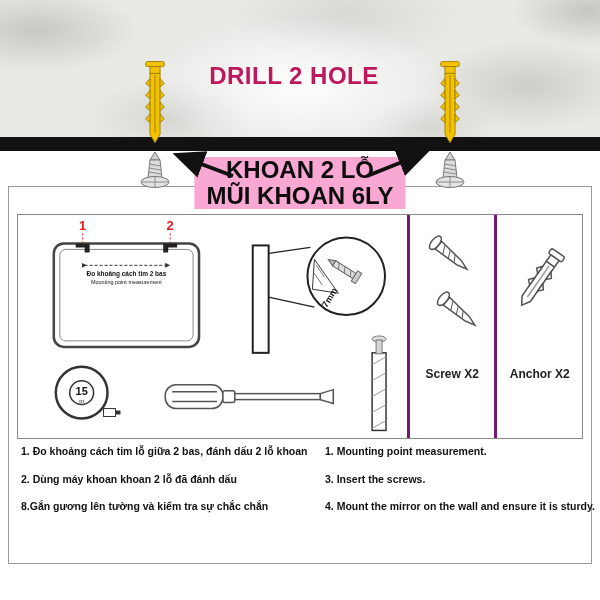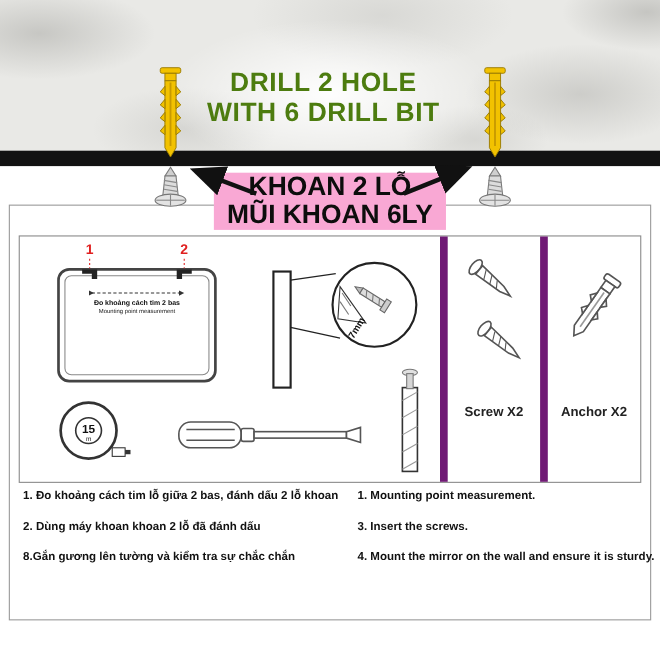--- a/index.html
+++ b/index.html
@@ -12,36 +12,36 @@
       radial-gradient(200px 90px at 50% 62%, rgba(255,255,255,.95), transparent 75%),
       radial-gradient(150px 60px at 6% 22%, rgba(110,110,105,.28), transparent 70%),
       radial-gradient(120px 55px at 28% 85%, rgba(140,140,135,.20), transparent 70%),
       radial-gradient(170px 70px at 58% 10%, rgba(130,130,125,.16), transparent 70%),
       radial-gradient(150px 65px at 88% 62%, rgba(115,115,110,.24), transparent 70%),
       radial-gradient(110px 50px at 98% 8%, rgba(105,105,100,.28), transparent 70%),
       radial-gradient(95px 45px at 72% 92%, rgba(150,150,145,.22), transparent 70%),
       #e9e9e6;}
   .band{position:absolute;left:0;top:137px;width:600px;height:14px;background:#121212;}
   .top-title{position:absolute;left:0;top:62px;width:588px;text-align:center;font-weight:bold;
-    font-size:24px;line-height:27px;letter-spacing:.5px;color:#4d7c0f;}
+    font-size:24px;line-height:27px;letter-spacing:.5px;color:#be185d;}
   .sub-title{position:absolute;left:50%;transform:translateX(-50%);top:157px;text-align:center;
     font-weight:bold;font-size:24px;line-height:26px;color:#0d0d0d;background:#f9a8d4;
     padding:0 12px;z-index:5;}
   .anchor-svg{position:absolute;top:55px;width:22px;height:96px;z-index:3;}
   .anchor-left{left:144px;} .anchor-right{left:439px;}
   .screw-svg{position:absolute;top:151px;width:30px;height:38px;z-index:3;}
   .screw-left{left:140px;} .screw-right{left:435px;}
   .arrows{position:absolute;left:0;top:145px;width:600px;height:45px;z-index:6;}
 
   
   .outer-box{position:absolute;left:8px;top:186px;width:582px;height:376px;border:1.5px solid #9a9a9a;}
   .inner-box{position:absolute;left:8px;top:27px;width:564px;height:223px;border:1px solid #8a8a8a;
     display:flex;background:#fff;}
   .diagram-main{width:391px;height:221px;}
-  .col{width:85px;border-left:7px solid #701a75;display:flex;flex-direction:column;align-items:center;}
+  .col{width:85px;border-left:3px solid #701a75;display:flex;flex-direction:column;align-items:center;}
   .col svg{width:84px;height:142px;margin-top:4px;}
   .col-label{font-size:12px;font-weight:600;color:#222;margin-top:6px;}
 
   
   .instructions{position:absolute;left:0;top:258px;width:582px;display:flex;}
   .ins-col{display:flex;flex-direction:column;}
   .ins-vi{width:300px;padding-left:12px;}
   .ins-en{width:262px;padding-left:4px;justify-content:flex-end;}
   .ins-line{font-size:10.5px;font-weight:bold;color:#111;white-space:nowrap;margin-bottom:15.5px;}
   .ins-en .ins-line{font-weight:600;}
@@ -85,21 +85,20 @@
         <line x1="4" y1="-3" x2="8" y2="3" stroke="#555"></line>
       </g>
     </defs>
   </svg>
 
   <div class="wall"></div>
   <div class="band"></div>
 
   <div class="top-title">
     <div>DRILL 2 HOLE</div>
-    <div>WITH 6 DRILL BIT</div>
   </div>
 
   <svg class="anchor-svg anchor-left" viewBox="0 0 26 98">
       <use href="#anchor-plug"></use>
     </svg>
   <svg class="anchor-svg anchor-right" viewBox="0 0 26 98">
       <use href="#anchor-plug"></use>
     </svg>
 
   <svg class="screw-svg screw-left" viewBox="0 0 30 38">

